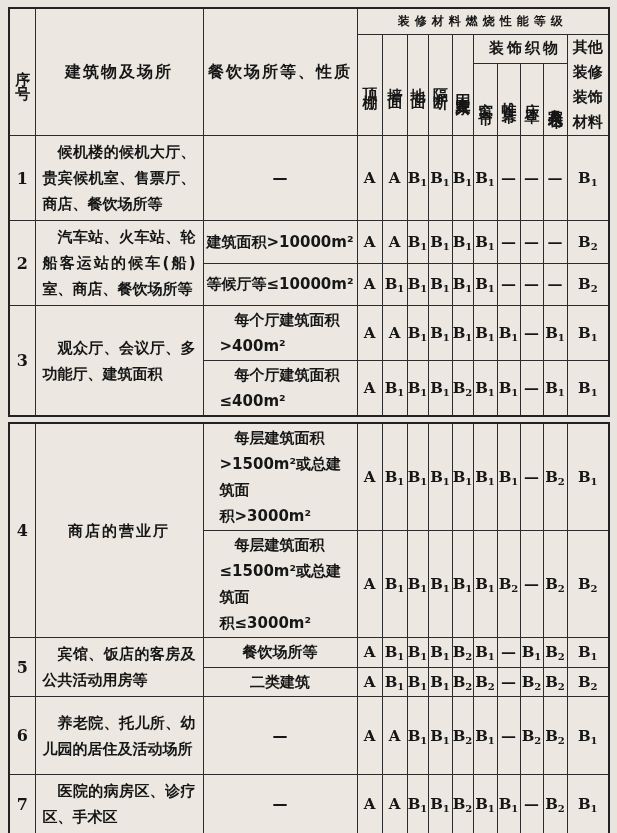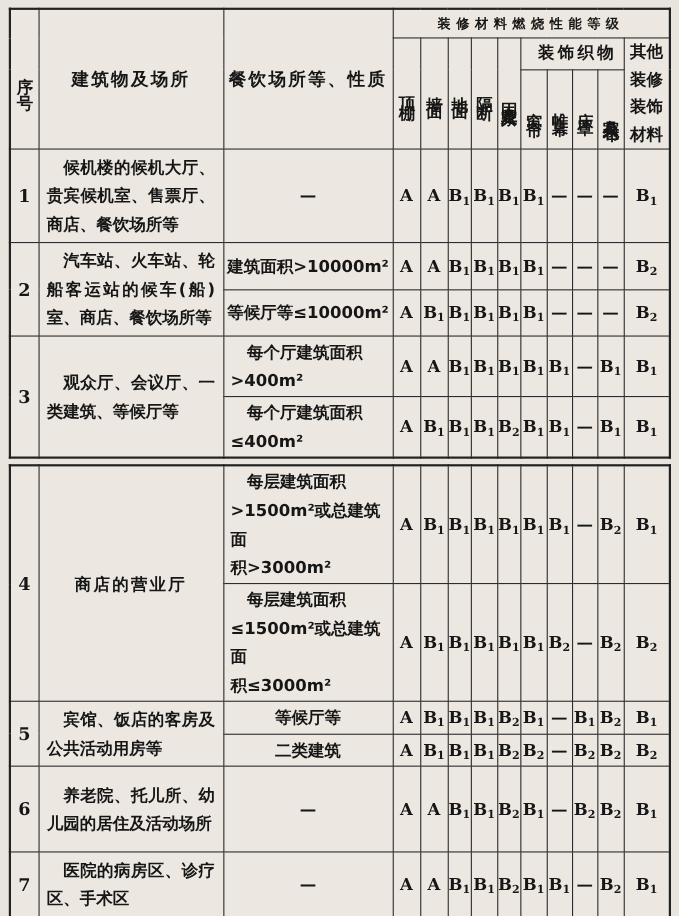--- a/index.html
+++ b/index.html
@@ -54,21 +54,21 @@
     text-justify:inter-ideograph;
     text-indent:1em;
     padding:3px 7px;
     line-height:26px;
   }
   .place-center { text-align:center; text-indent:0; letter-spacing:2px; }
   .scale {
     line-height:26px;
     white-space:pre-line;
   }
-  .scale-left { text-align:left; padding-left:6px; text-indent:1em; }
+  .scale-left { text-align:left; padding-left:16px; text-indent:1em; }
   .rate {
     font-family:"DejaVu Serif","Liberation Serif",serif;
     font-size:15px;
     padding:0;
   }
   .rate sub { font-size:10px; vertical-align:-3px; line-height:0; }
 
   
   .rh-h1 td { height:23px; }
   .rh-h2 { height:27px; }
@@ -165,21 +165,21 @@
       <td class="rate">B<sub>1</sub></td>
       <td class="rate">B<sub>1</sub></td>
       <td class="rate">—</td>
       <td class="rate">—</td>
       <td class="rate">—</td>
       <td class="rate">B<sub>2</sub></td>
     </tr>
 
     <tr class="rh-53">
       <td rowspan="2" class="no-cell">3</td>
-      <td rowspan="2" class="place">观众厅、会议厅、一类建筑、等候厅等</td>
+      <td rowspan="2" class="place">观众厅、会议厅、多功能厅、建筑面积</td>
       <td class="scale scale-left">每个厅建筑面积
 &gt;400m²</td>
       <td class="rate">A</td>
       <td class="rate">A</td>
       <td class="rate">B<sub>1</sub></td>
       <td class="rate">B<sub>1</sub></td>
       <td class="rate">B<sub>1</sub></td>
       <td class="rate">B<sub>1</sub></td>
       <td class="rate">B<sub>1</sub></td>
       <td class="rate">—</td>
@@ -251,21 +251,21 @@
       <td class="rate">B<sub>1</sub></td>
       <td class="rate">B<sub>2</sub></td>
       <td class="rate">—</td>
       <td class="rate">B<sub>2</sub></td>
       <td class="rate">B<sub>2</sub></td>
     </tr>
 
     <tr class="rh-26">
       <td rowspan="2" class="no-cell">5</td>
       <td rowspan="2" class="place">宾馆、饭店的客房及公共活动用房等</td>
-      <td class="scale">等候厅等</td>
+      <td class="scale">餐饮场所等</td>
       <td class="rate">A</td>
       <td class="rate">B<sub>1</sub></td>
       <td class="rate">B<sub>1</sub></td>
       <td class="rate">B<sub>1</sub></td>
       <td class="rate">B<sub>2</sub></td>
       <td class="rate">B<sub>1</sub></td>
       <td class="rate">—</td>
       <td class="rate">B<sub>1</sub></td>
       <td class="rate">B<sub>2</sub></td>
       <td class="rate">B<sub>1</sub></td>

